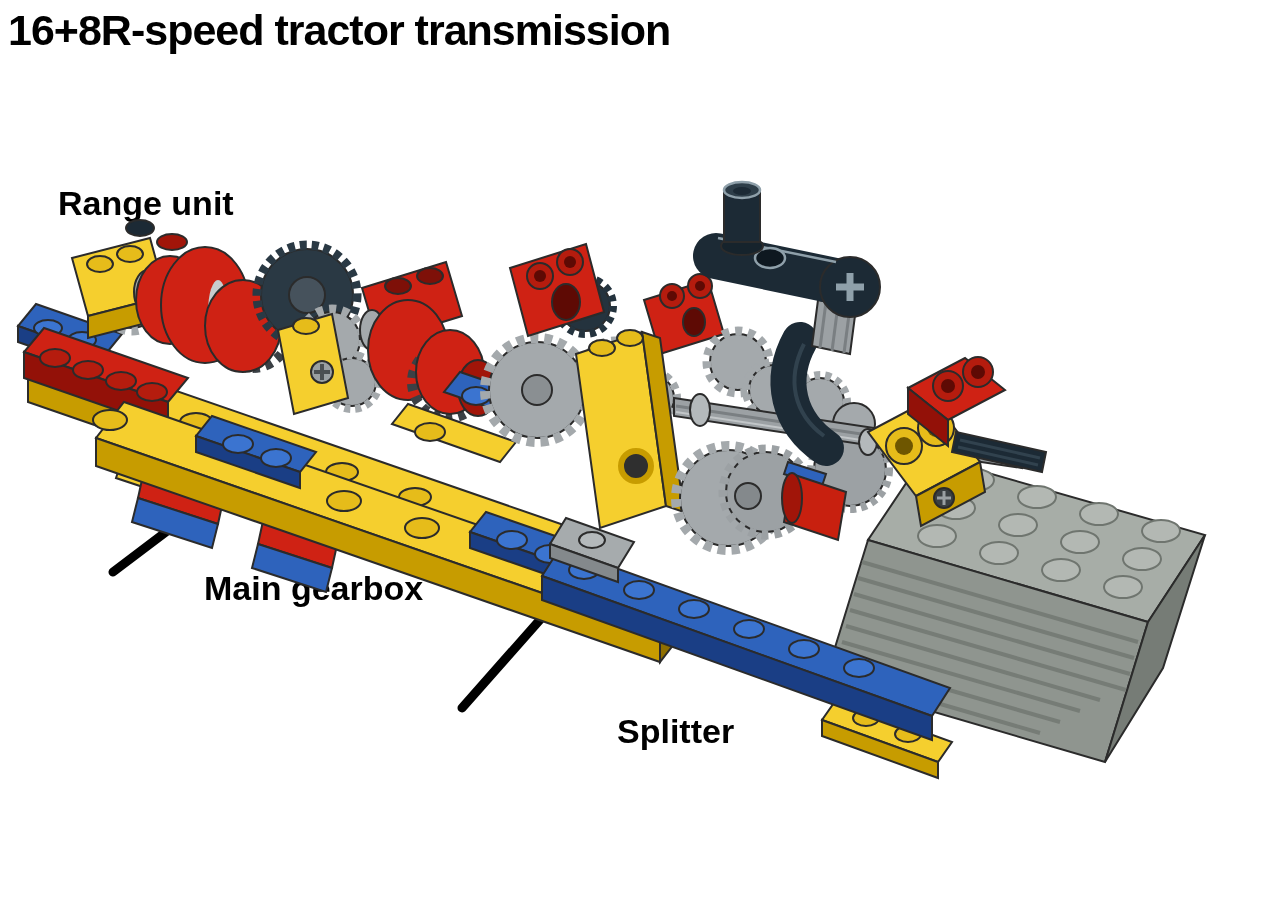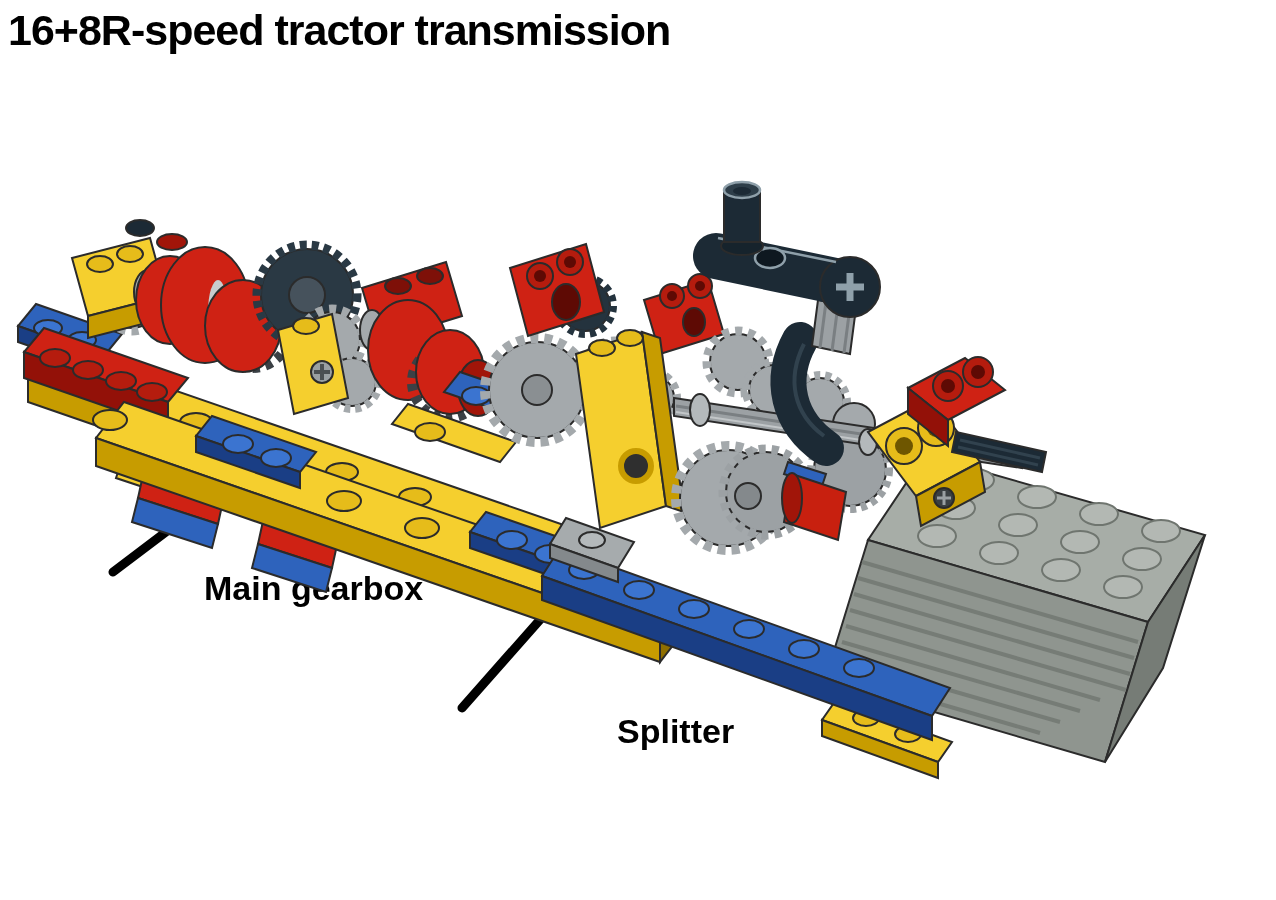--- a/index.html
+++ b/index.html
@@ -13,20 +13,21 @@
   #lbl-splitter{left:617px;top:664px;margin-top:48px;}
   svg{position:absolute;left:0;top:0;}
   .ol{stroke:#2b2b2b;stroke-width:2;}
 </style>
 </head>
 <body>
 
 <div id="canvas">
 
   <div class="title">16+8R-speed tractor transmission</div>
+  <div class="lbl" id="lbl-range">Range unit</div>
   <div class="lbl" id="lbl-main">Main gearbox</div>
   <div class="lbl" id="lbl-splitter">Splitter</div>
 
   <svg width="1276" height="900" viewBox="0 0 1276 900">
 
     <g>
       <line x1="113" y1="572" x2="232" y2="482" stroke="#000" stroke-width="9" stroke-linecap="round"></line>
     </g>
     <g>
       <line x1="462" y1="708" x2="568" y2="588" stroke="#000" stroke-width="9" stroke-linecap="round"></line>

